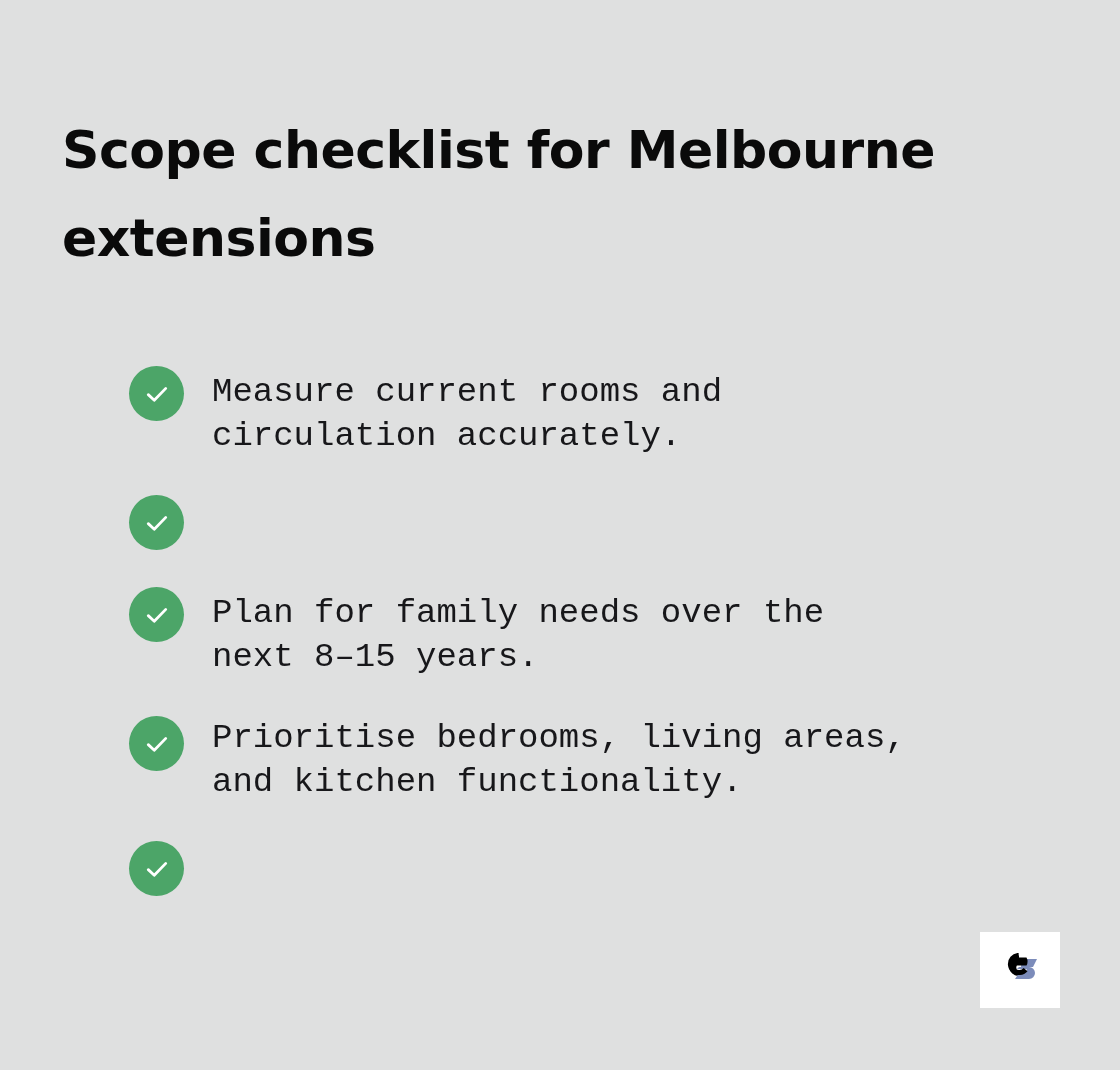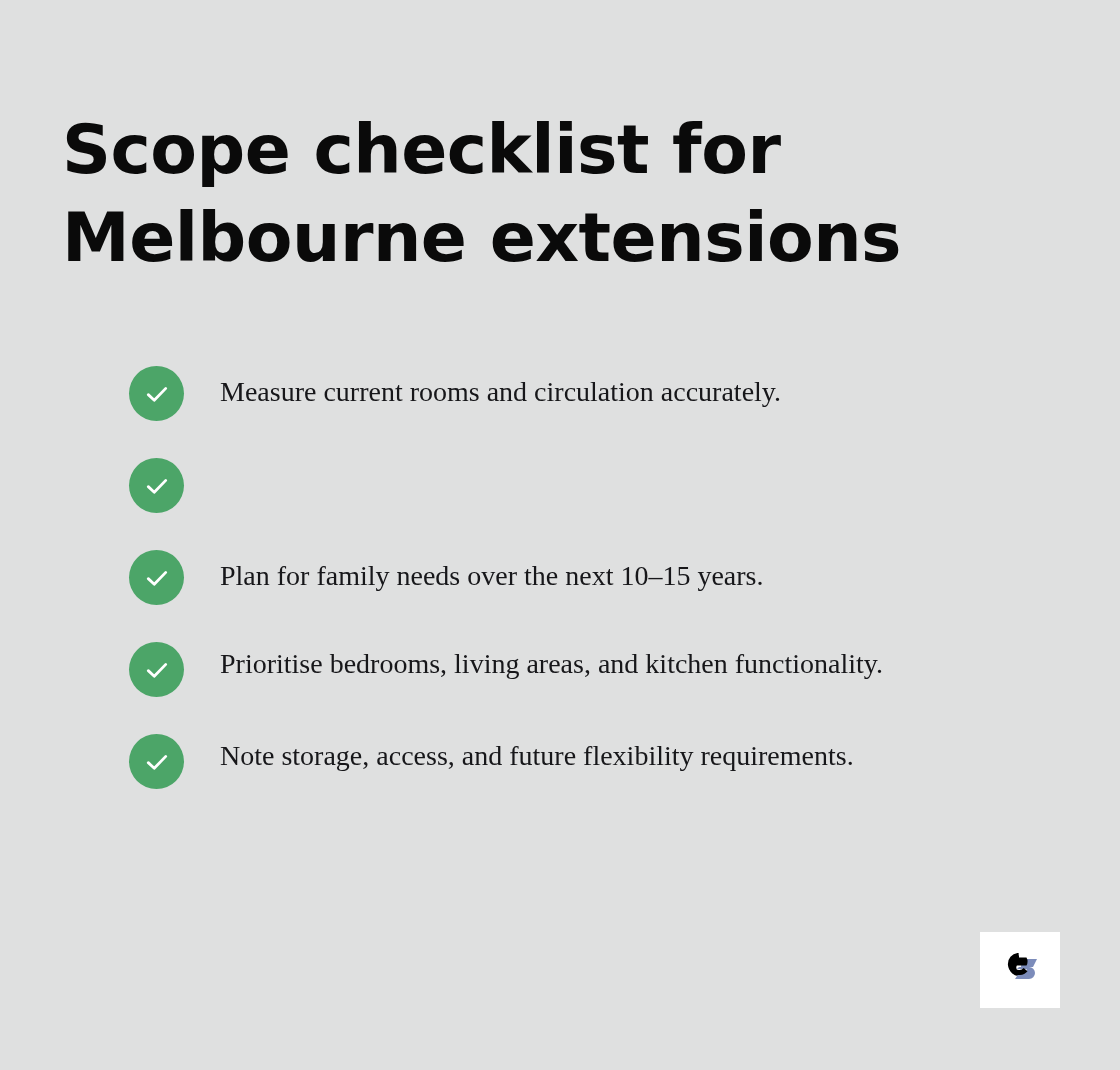--- a/index.html
+++ b/index.html
@@ -19,21 +19,21 @@
     height: 1070px;
     box-sizing: border-box;
   }
   .title {
     position: absolute;
     left: 62px;
     top: 106px;
     width: 980px;
     margin: 0;
     font-family: "DejaVu Sans", sans-serif;
-    font-size: 68px;
+    font-size: 52px;
     line-height: 88px;
     font-weight: bold;
     letter-spacing: -0.5px;
     color: #0a0a0a;
   }
   .checklist {
     position: absolute;
     left: 129px;
     top: 366px;
     width: 900px;
@@ -56,23 +56,23 @@
     border-radius: 50%;
     background: #4ca568;
     display: flex;
     align-items: center;
     justify-content: center;
   }
   .check-badge svg {
     display: block;
   }
   .check-text {
-    margin-left: 36px;
-    font-family: Liberation Serif, serif;
-    font-size: 28px;
+    margin-left: 28px;
+    font-family: Liberation Mono, monospace;
+    font-size: 34px;
     line-height: 44px;
     color: #17171a;
     padding-top: 4px;
     max-width: 700px;
   }
   .check-item.two-line .check-text {
     padding-top: 0;
   }
   .logo-badge {
     position: absolute;
@@ -114,39 +114,38 @@
         </svg>
       </span>
     </li>
 
     <li class="check-item">
       <span class="check-badge" style="background: rgb(76, 165, 104);">
         <svg width="30" height="30" viewBox="0 0 24 24" fill="none" stroke="#ffffff" stroke-width="2.2" stroke-linecap="round" stroke-linejoin="round">
           <polyline points="5,12.5 9.8,17 19,7.5"></polyline>
         </svg>
       </span>
-      <span class="check-text">Plan for family needs over the next 10–15 years.</span>
+      <span class="check-text">Plan for family needs over the next 8–15 years.</span>
     </li>
 
     <li class="check-item two-line">
       <span class="check-badge" style="background: rgb(76, 165, 104);">
         <svg width="30" height="30" viewBox="0 0 24 24" fill="none" stroke="#ffffff" stroke-width="2.2" stroke-linecap="round" stroke-linejoin="round">
           <polyline points="5,12.5 9.8,17 19,7.5"></polyline>
         </svg>
       </span>
       <span class="check-text">Prioritise bedrooms, living areas, and kitchen functionality.</span>
     </li>
 
     <li class="check-item two-line">
       <span class="check-badge" style="background: rgb(76, 165, 104);">
         <svg width="30" height="30" viewBox="0 0 24 24" fill="none" stroke="#ffffff" stroke-width="2.2" stroke-linecap="round" stroke-linejoin="round">
           <polyline points="5,12.5 9.8,17 19,7.5"></polyline>
         </svg>
       </span>
-      <span class="check-text">Note storage, access, and future flexibility requirements.</span>
     </li>
 
   </ul>
 
   <div class="logo-badge" style="background: rgb(255, 255, 255);">
     <svg width="46" height="34" viewBox="0 0 46 34">
       <path d="M24 6 H40 L36 14 H24 Z" fill="#7c8cba"></path>
       <path d="M22 6 a9.5 8.5 0 0 0 0 17 h2 v-5 h-2 a3.6 3.6 0 0 1 0 -7 h2 V6 Z" fill="#000000"></path>
       <path d="M17.5 4.5 h12 a8.6 8.6 0 0 1 0 8 h-12 Z" fill="#000000"></path>
       <path d="M22 14 h10 a6 6 0 0 1 0 12 H18 l5 -7.5 h6 a1.3 1.3 0 0 0 0 -2.5 h-9 Z" fill="#7c8cba"></path>

